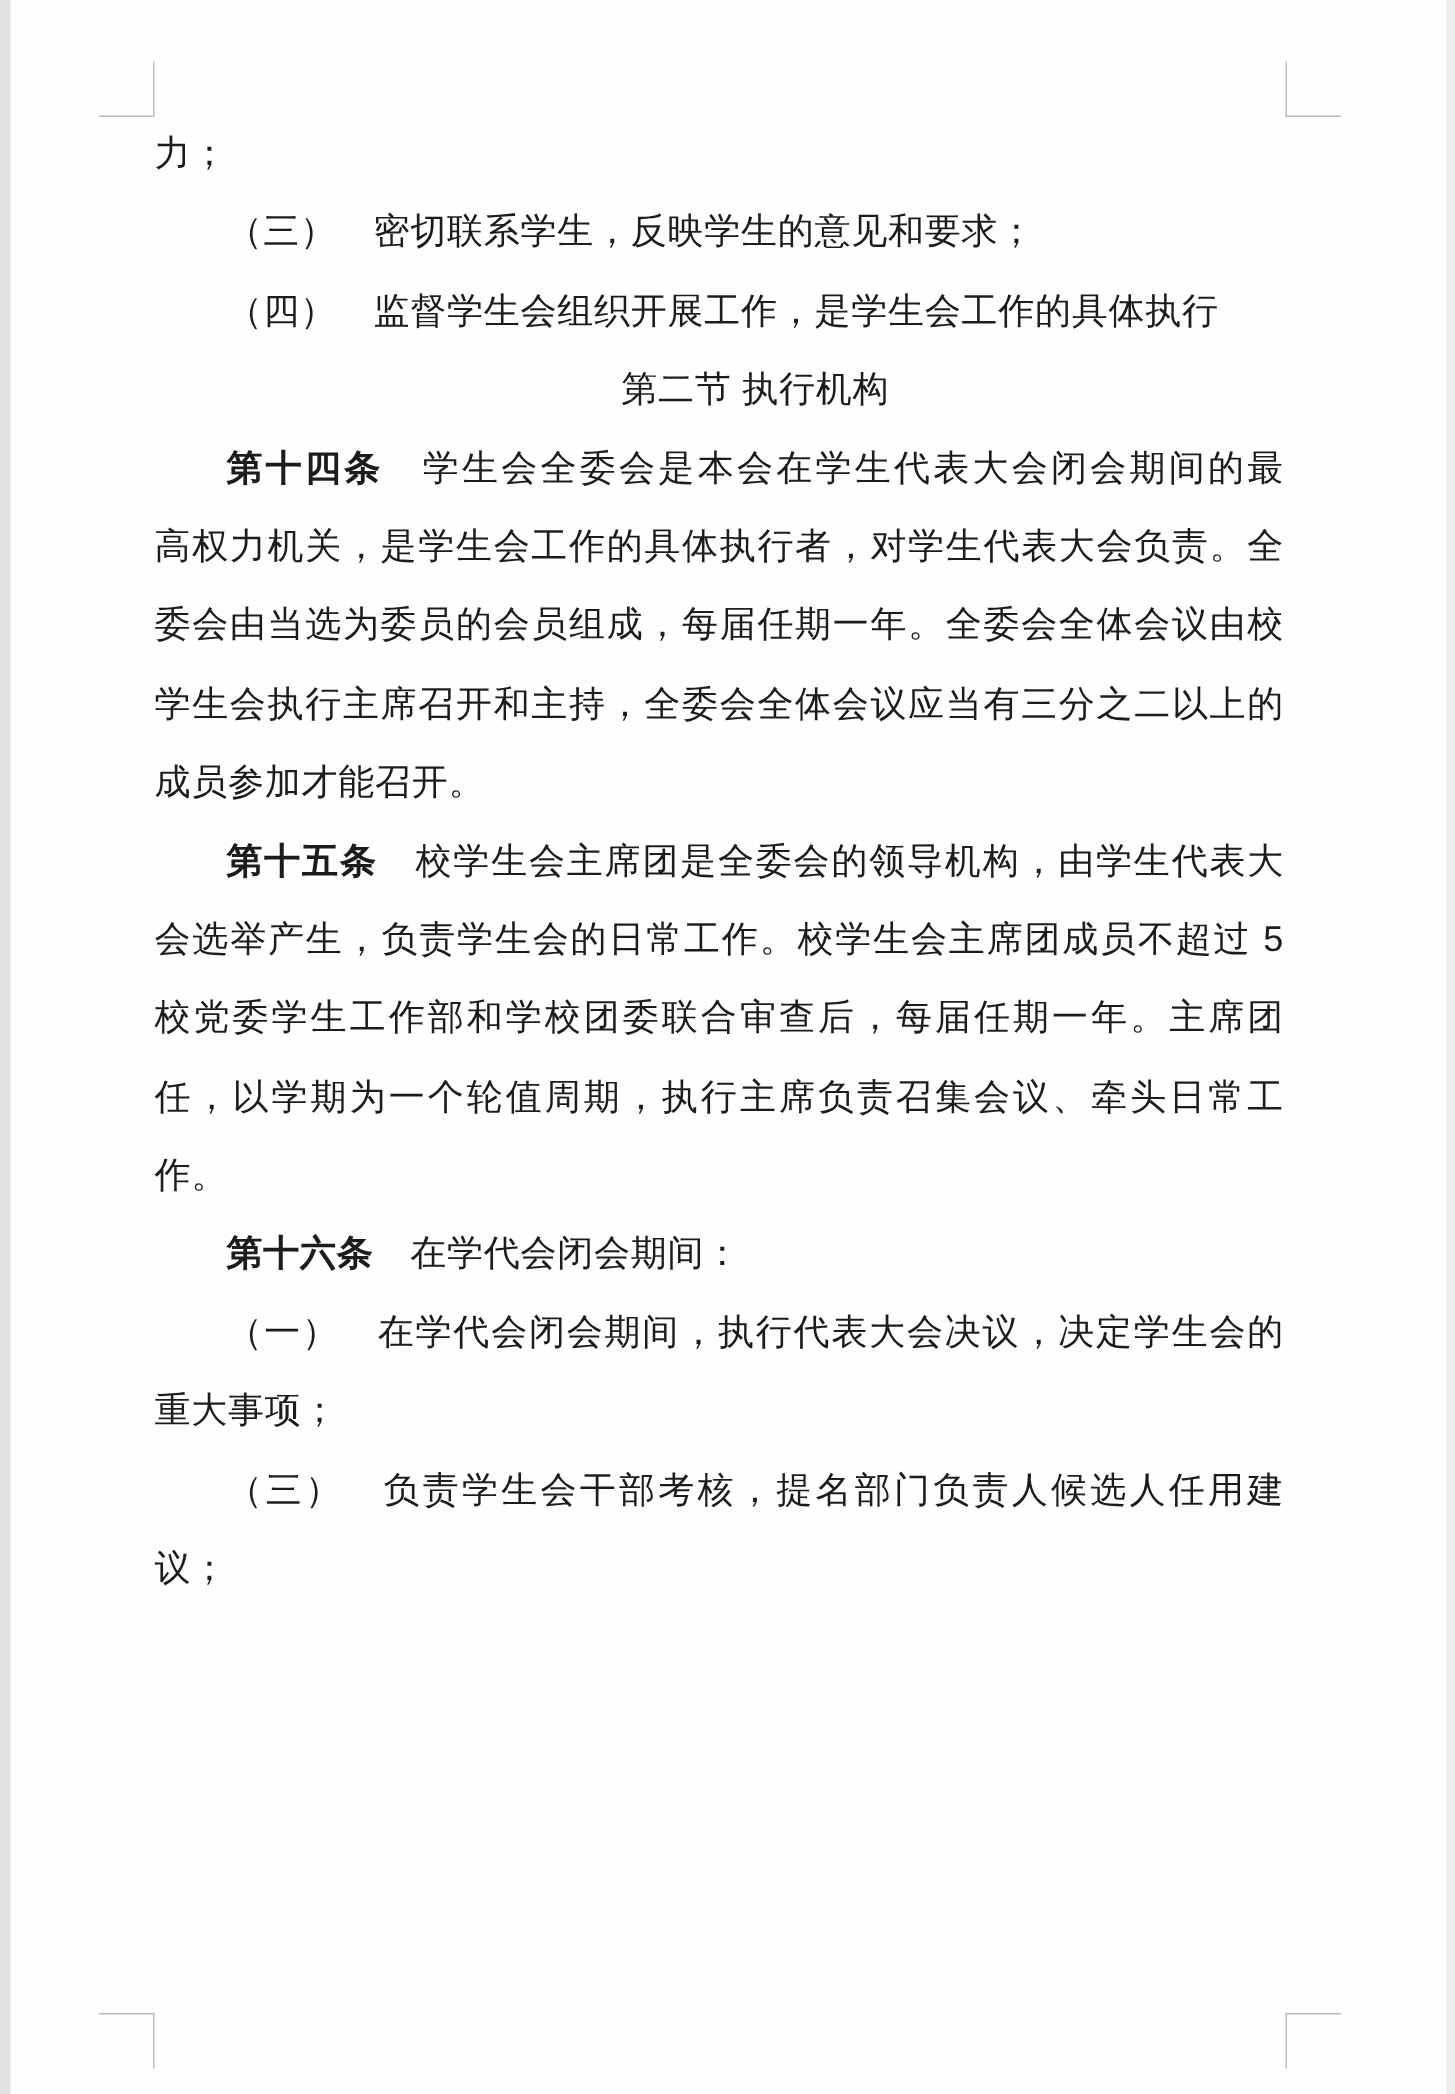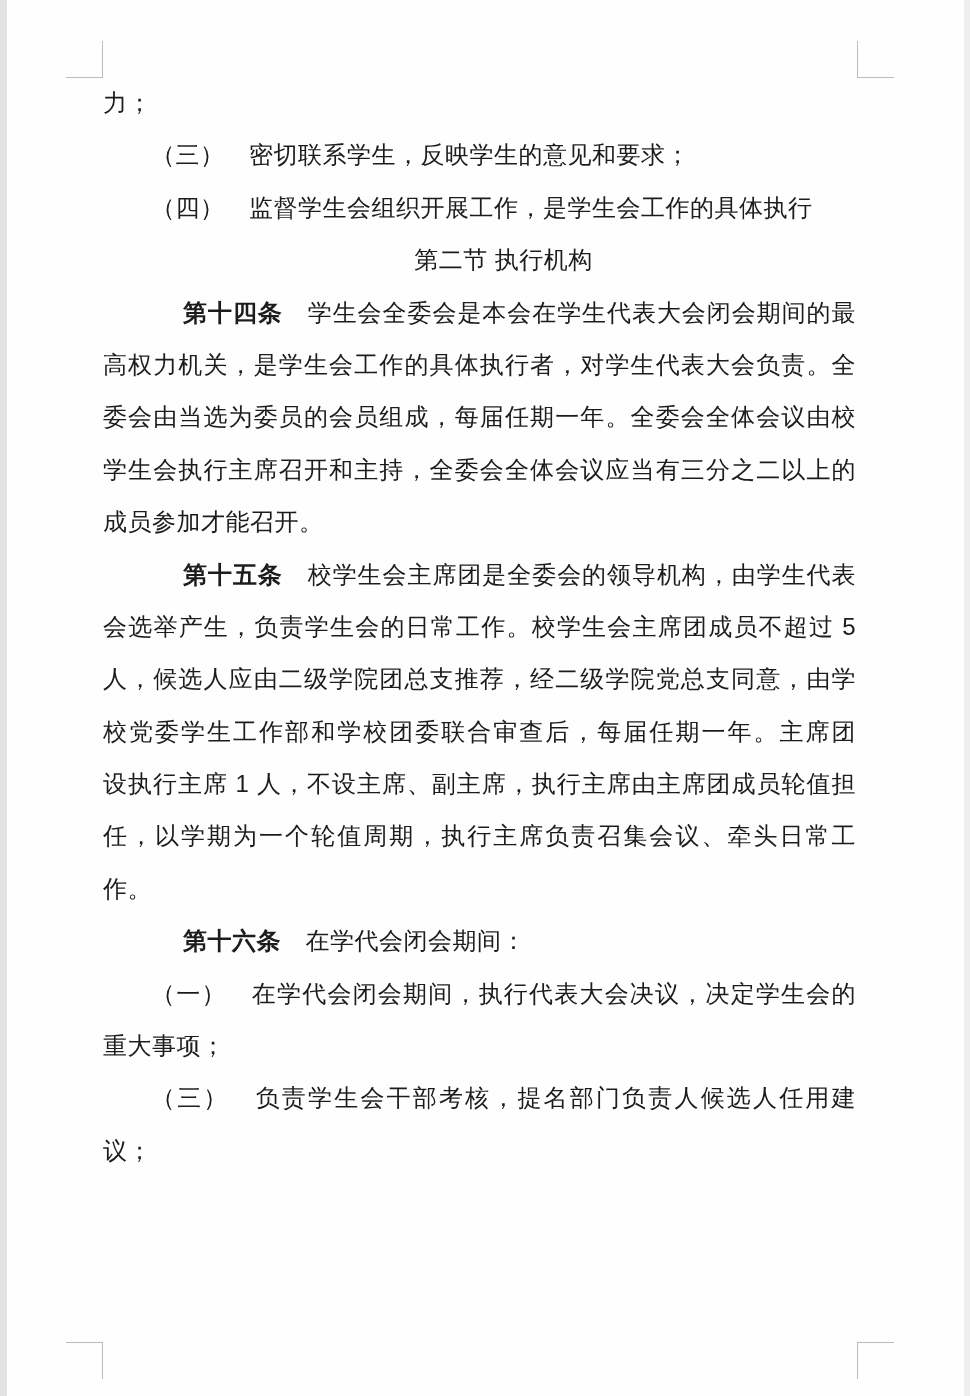--- a/index.html
+++ b/index.html
@@ -41,21 +41,21 @@
     letter-spacing: 0.5px;
   }
   .line {
     height: 52.4px;
     overflow: hidden;
     text-align: left;
   }
   .i { text-indent: 2em; }             
   .j { text-align: justify; text-align-last: justify; } 
   .h { text-align: right; text-align-last: center; text-indent: 2em; } 
-  .b { font-weight: bold; margin-left: 32px; }
+  .b { font-weight: bold; }
 </style>
 </head>
 <body>
 
 <div class="page">
   <div class="edge edge-left"></div>
   <div class="edge edge-right"></div>
 
   <div class="mark mark-tl"></div>
   <div class="mark mark-tr"></div>
@@ -67,23 +67,21 @@
     <div class="line i"><span>（三）　密切联系学生，反映学生的意见和要求；</span></div>
     <div class="line i"><span>（四）　监督学生会组织开展工作，是学生会工作的具体执行者。</span></div>
     <div class="line h"><span>第二节 执行机构</span></div>
     <div class="line i j"><span class="b">第十四条</span><span>　学生会全委会是本会在学生代表大会闭会期间的最</span></div>
     <div class="line j"><span>高权力机关，是学生会工作的具体执行者，对学生代表大会负责。全</span></div>
     <div class="line j"><span>委会由当选为委员的会员组成，每届任期一年。全委会全体会议由校</span></div>
     <div class="line j"><span>学生会执行主席召开和主持，全委会全体会议应当有三分之二以上的</span></div>
     <div class="line"><span>成员参加才能召开。</span></div>
     <div class="line i j"><span class="b">第十五条</span><span>　校学生会主席团是全委会的领导机构，由学生代表大</span></div>
     <div class="line j"><span>会选举产生，负责学生会的日常工作。校学生会主席团成员不超过 5</span></div>
-    <div class="line j"><span>人，候选人应由二级学院团总支推荐，经二级学院党总支同意，由学</span></div>
     <div class="line j"><span>校党委学生工作部和学校团委联合审查后，每届任期一年。主席团</span></div>
-    <div class="line j"><span>设执行主席 1 人，不设主席、副主席，执行主席由主席团成员轮值担</span></div>
     <div class="line j"><span>任，以学期为一个轮值周期，执行主席负责召集会议、牵头日常工</span></div>
     <div class="line"><span>作。</span></div>
     <div class="line i"><span class="b">第十六条</span><span>　在学代会闭会期间：</span></div>
     <div class="line i j"><span>（一）　在学代会闭会期间，执行代表大会决议，决定学生会的</span></div>
     <div class="line"><span>重大事项；</span></div>
     <div class="line i j"><span>（三）　负责学生会干部考核，提名部门负责人候选人任用建</span></div>
     <div class="line"><span>议；</span></div>
   </div>
 </div>
 

